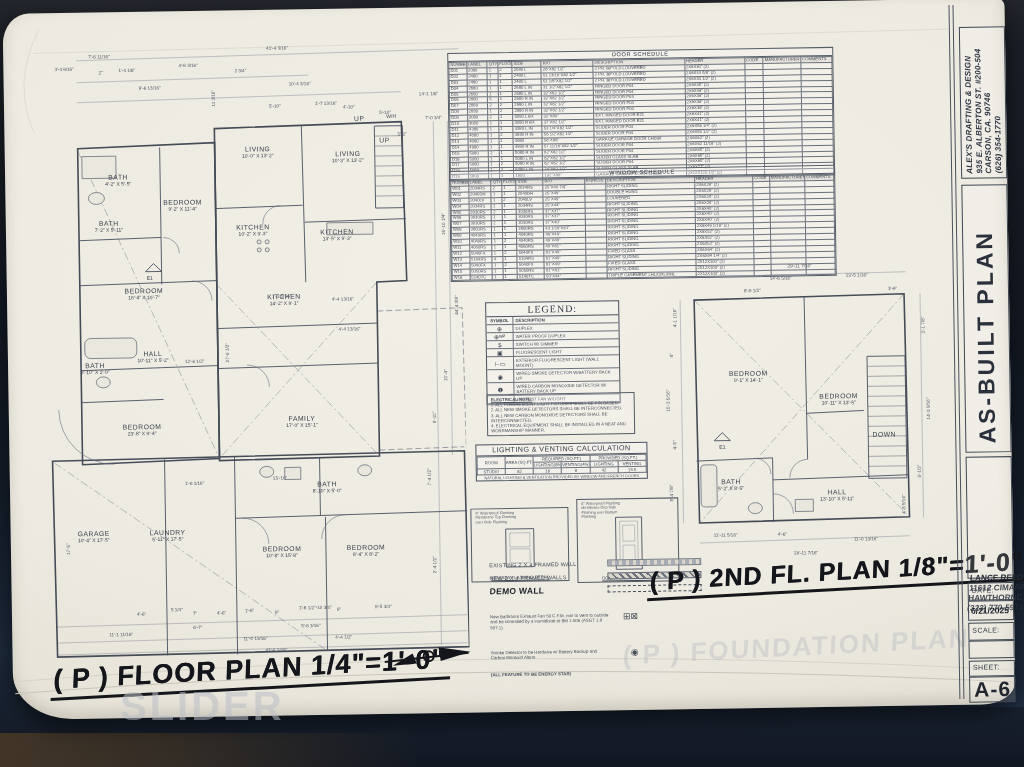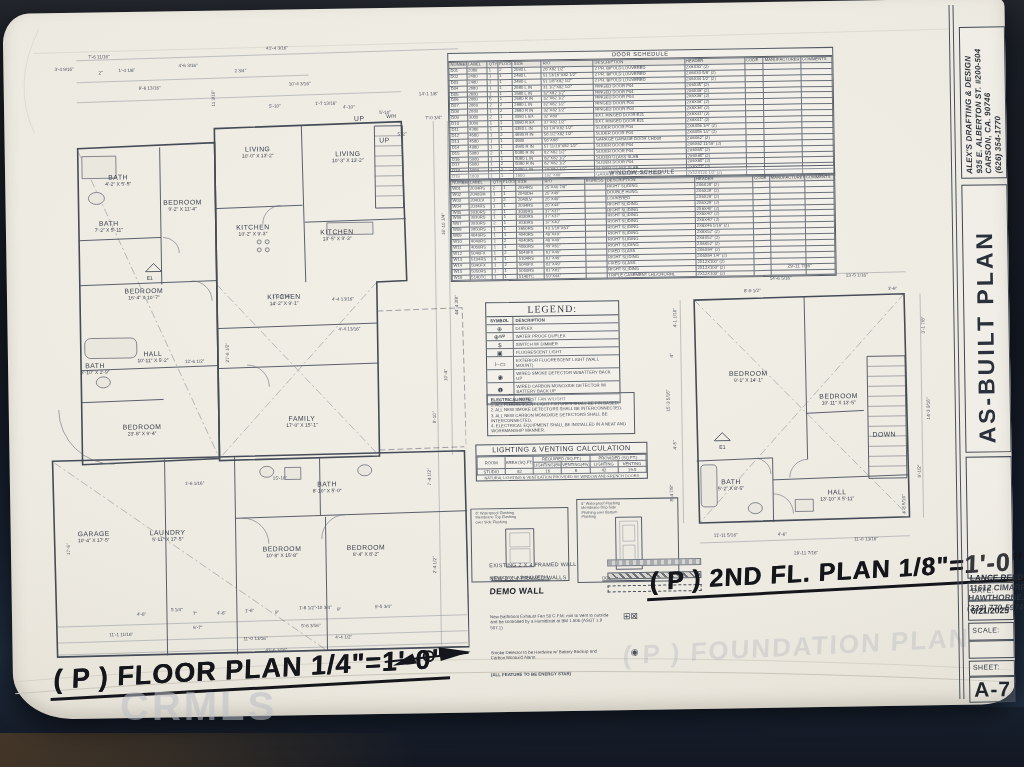--- a/index.html
+++ b/index.html
@@ -1080,18 +1080,18 @@
     <div class="tb-val" style="left:2px;top:4px;">6/21/2025</div>
   </div>
   <div class="tb-box" style="left:956px;top:624px;width:44px;height:16px;">
     <div class="tb-lab" style="left:3px;top:3px;">SCALE:</div>
   </div>
   <div class="tb-box" style="left:956px;top:642px;width:44px;height:16px;"></div>
   <div class="tb-box" style="left:956px;top:662px;width:44px;height:14px;">
     <div class="tb-lab" style="left:3px;top:2px;">SHEET:</div>
   </div>
   <div class="tb-box" style="left:956px;top:678px;width:44px;height:24px;overflow:hidden;">
-    <div class="tb-val sheetnum" style="left:4px;top:0px;">A-7</div>
+    <div class="tb-val sheetnum" style="left:4px;top:0px;">A-6</div>
   </div>
 
 </div>
 
-<div class="watermark">CRMLS</div>
+<div class="watermark">SLIDER</div>
 
 </body></html>

